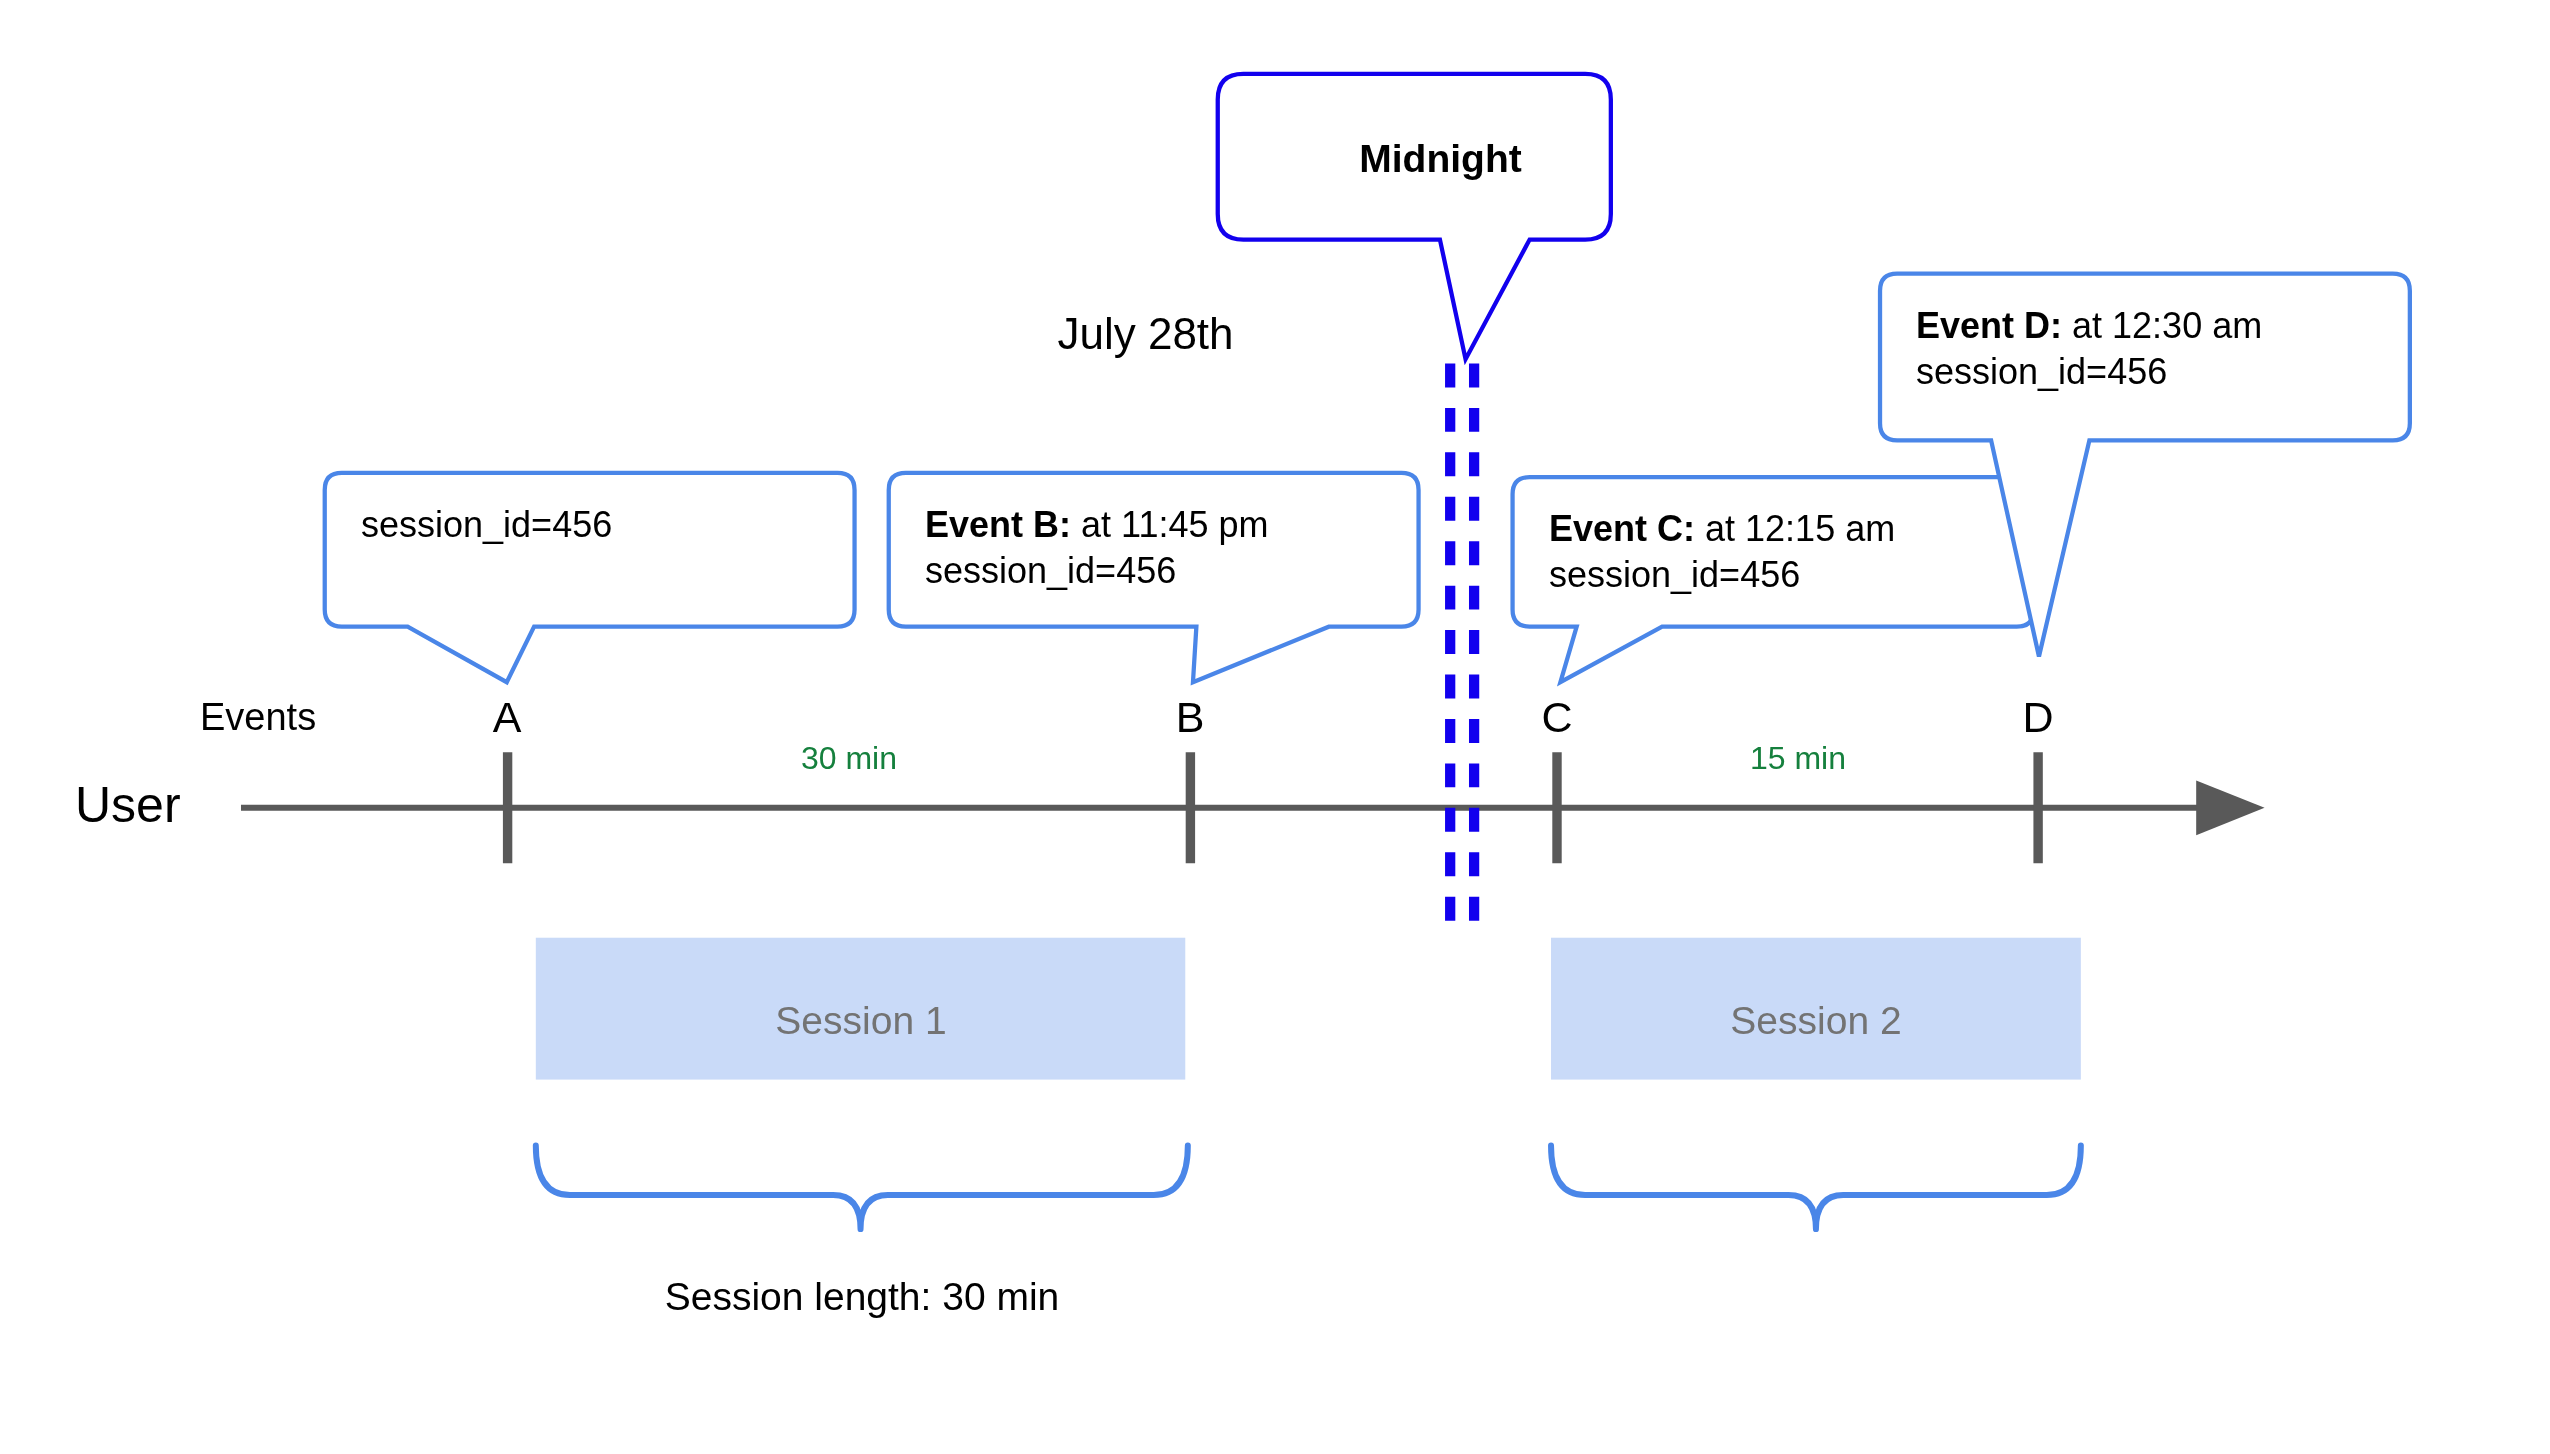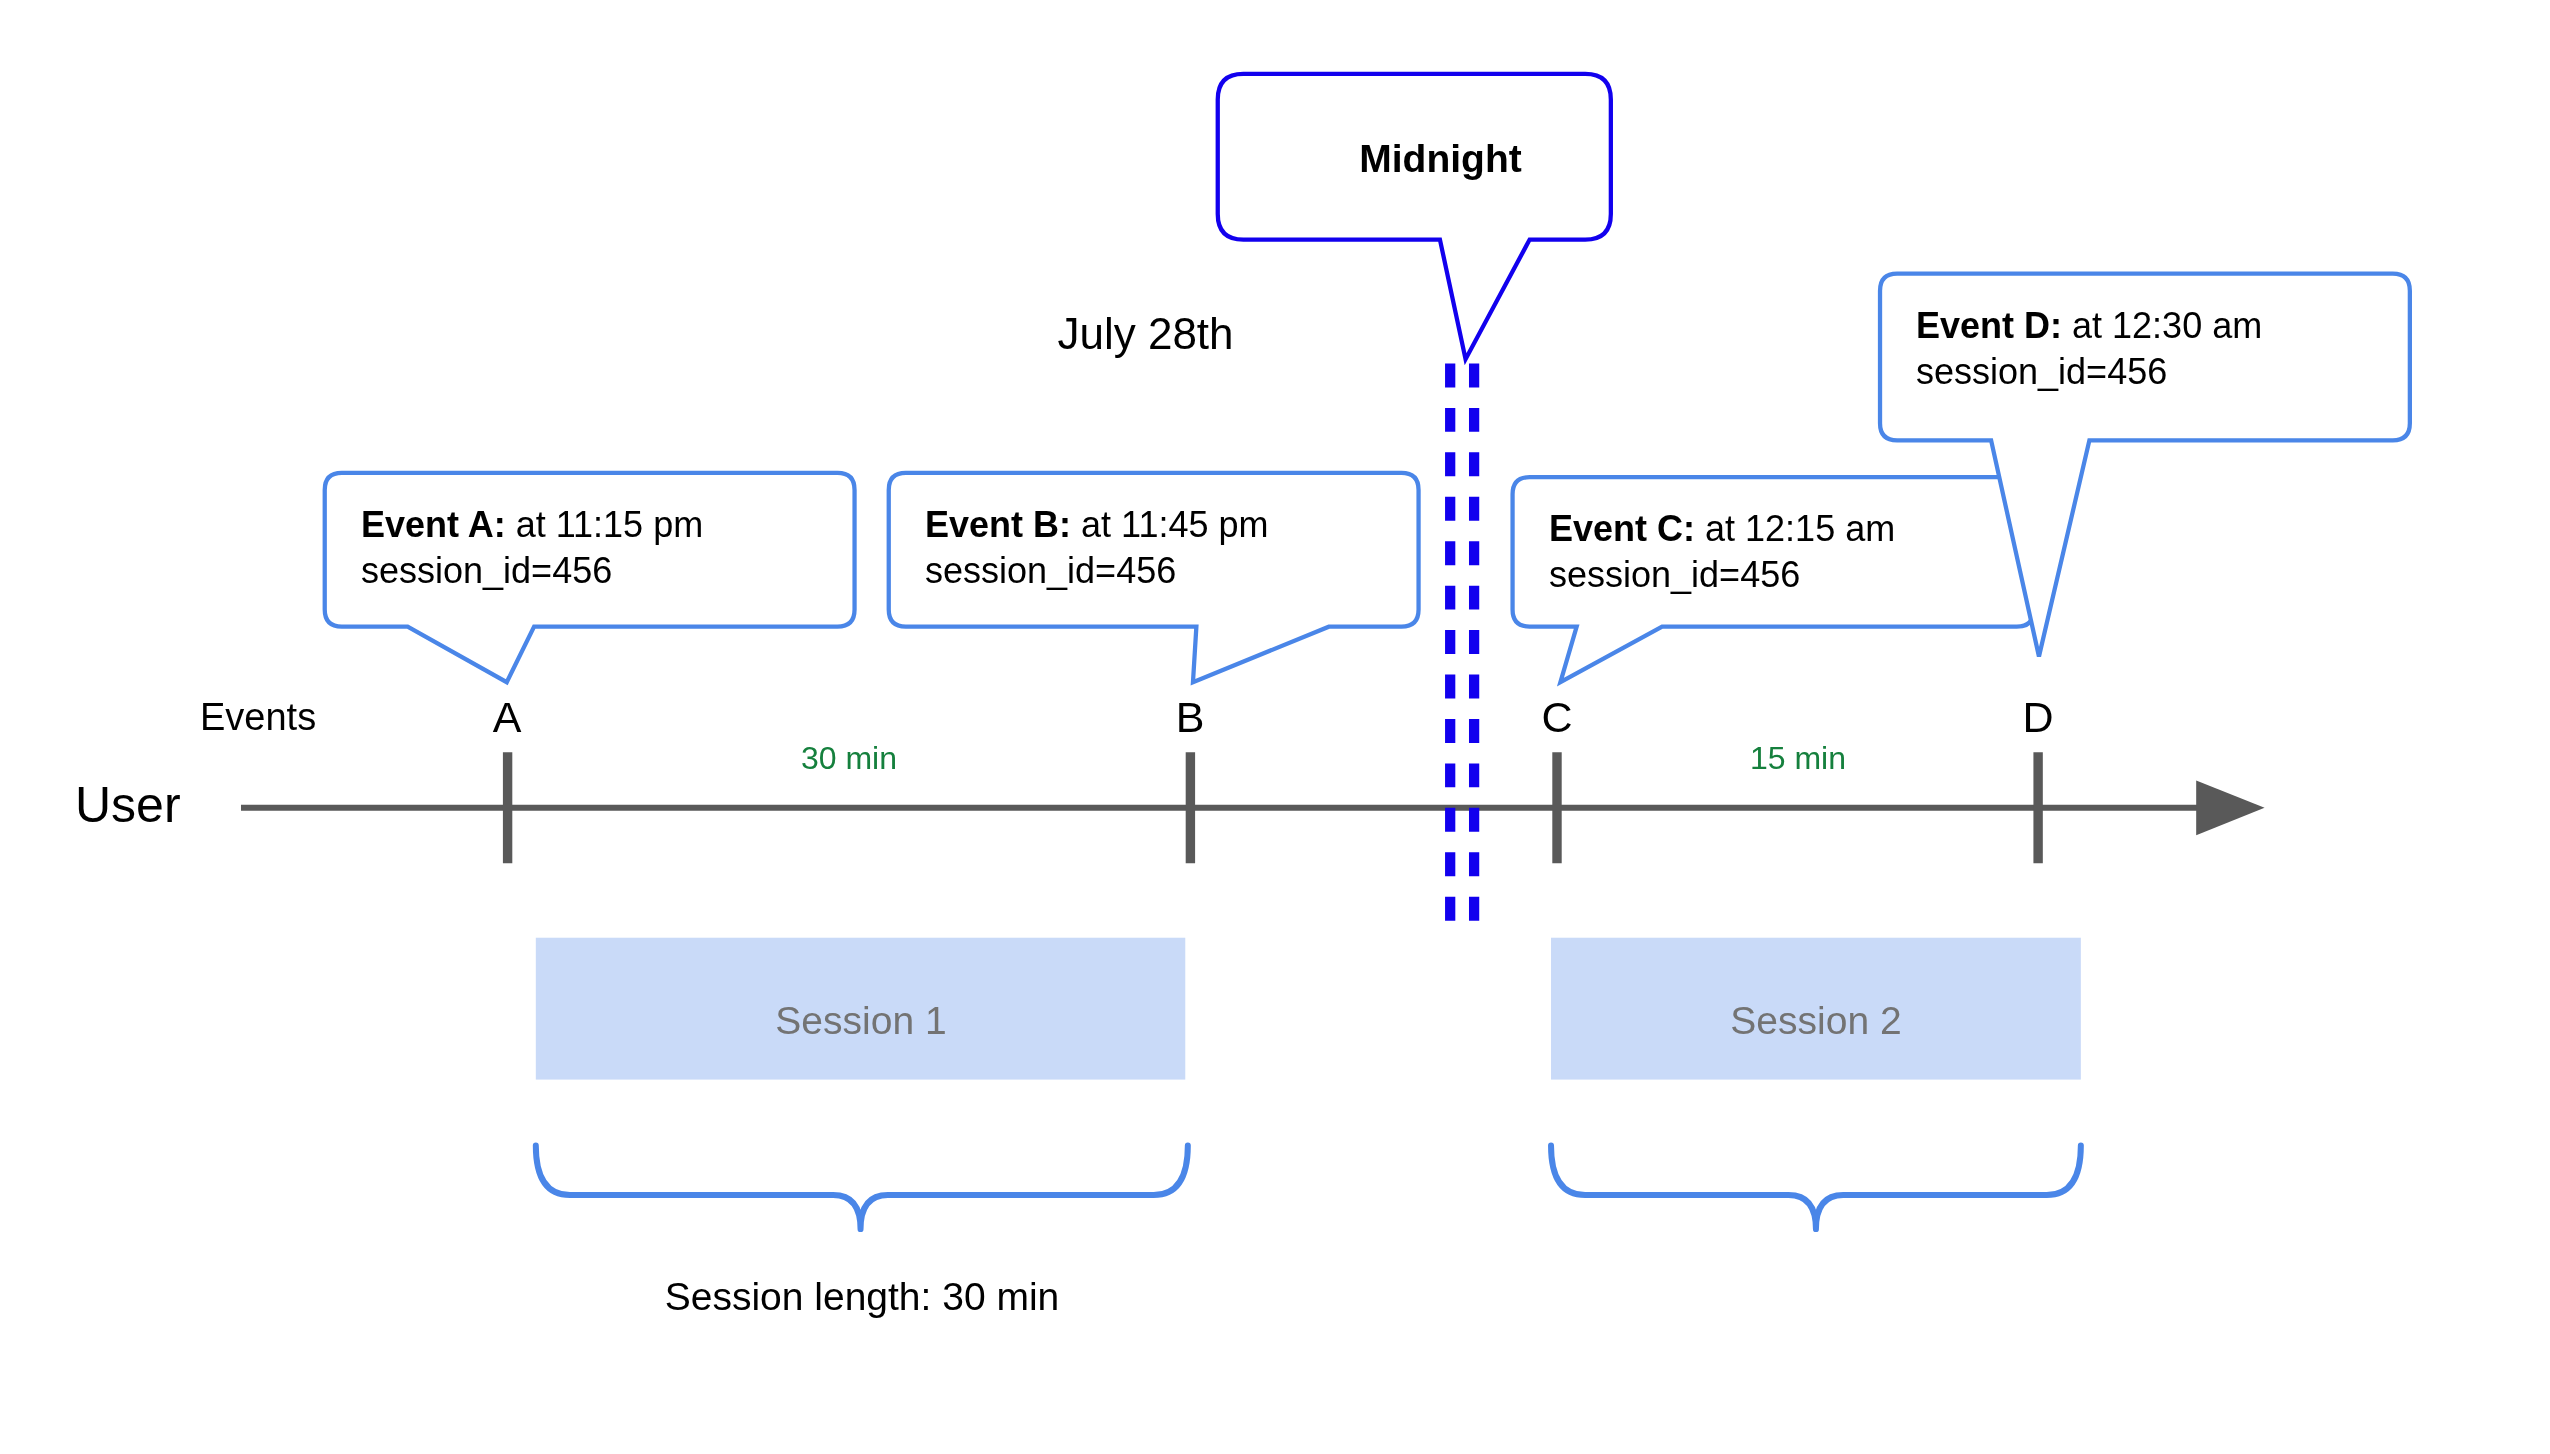--- a/index.html
+++ b/index.html
@@ -225,23 +225,20 @@
 
   <div class="txt marker-letter" style="left:473px;">A</div>
   <div class="txt marker-letter" style="left:1156px;">B</div>
   <div class="txt marker-letter" style="left:1523px;">C</div>
   <div class="txt marker-letter" style="left:2004px;">D</div>
 
   <div class="txt gap-label" style="left:721px;">30 min</div>
   <div class="txt gap-label" style="left:1670px;">15 min</div>
 
   <div class="callout-text" style="left:361px; top:502px;">
-    <div>
-      <b>Event A:</b><span> at 11:15 pm</span>
-    </div>
     <div>session_id=456</div>
   </div>
 
   <div class="callout-text" style="left:925px; top:502px;">
     <div>
       <b>Event B:</b><span> at 11:45 pm</span>
     </div>
     <div>session_id=456</div>
   </div>
 

